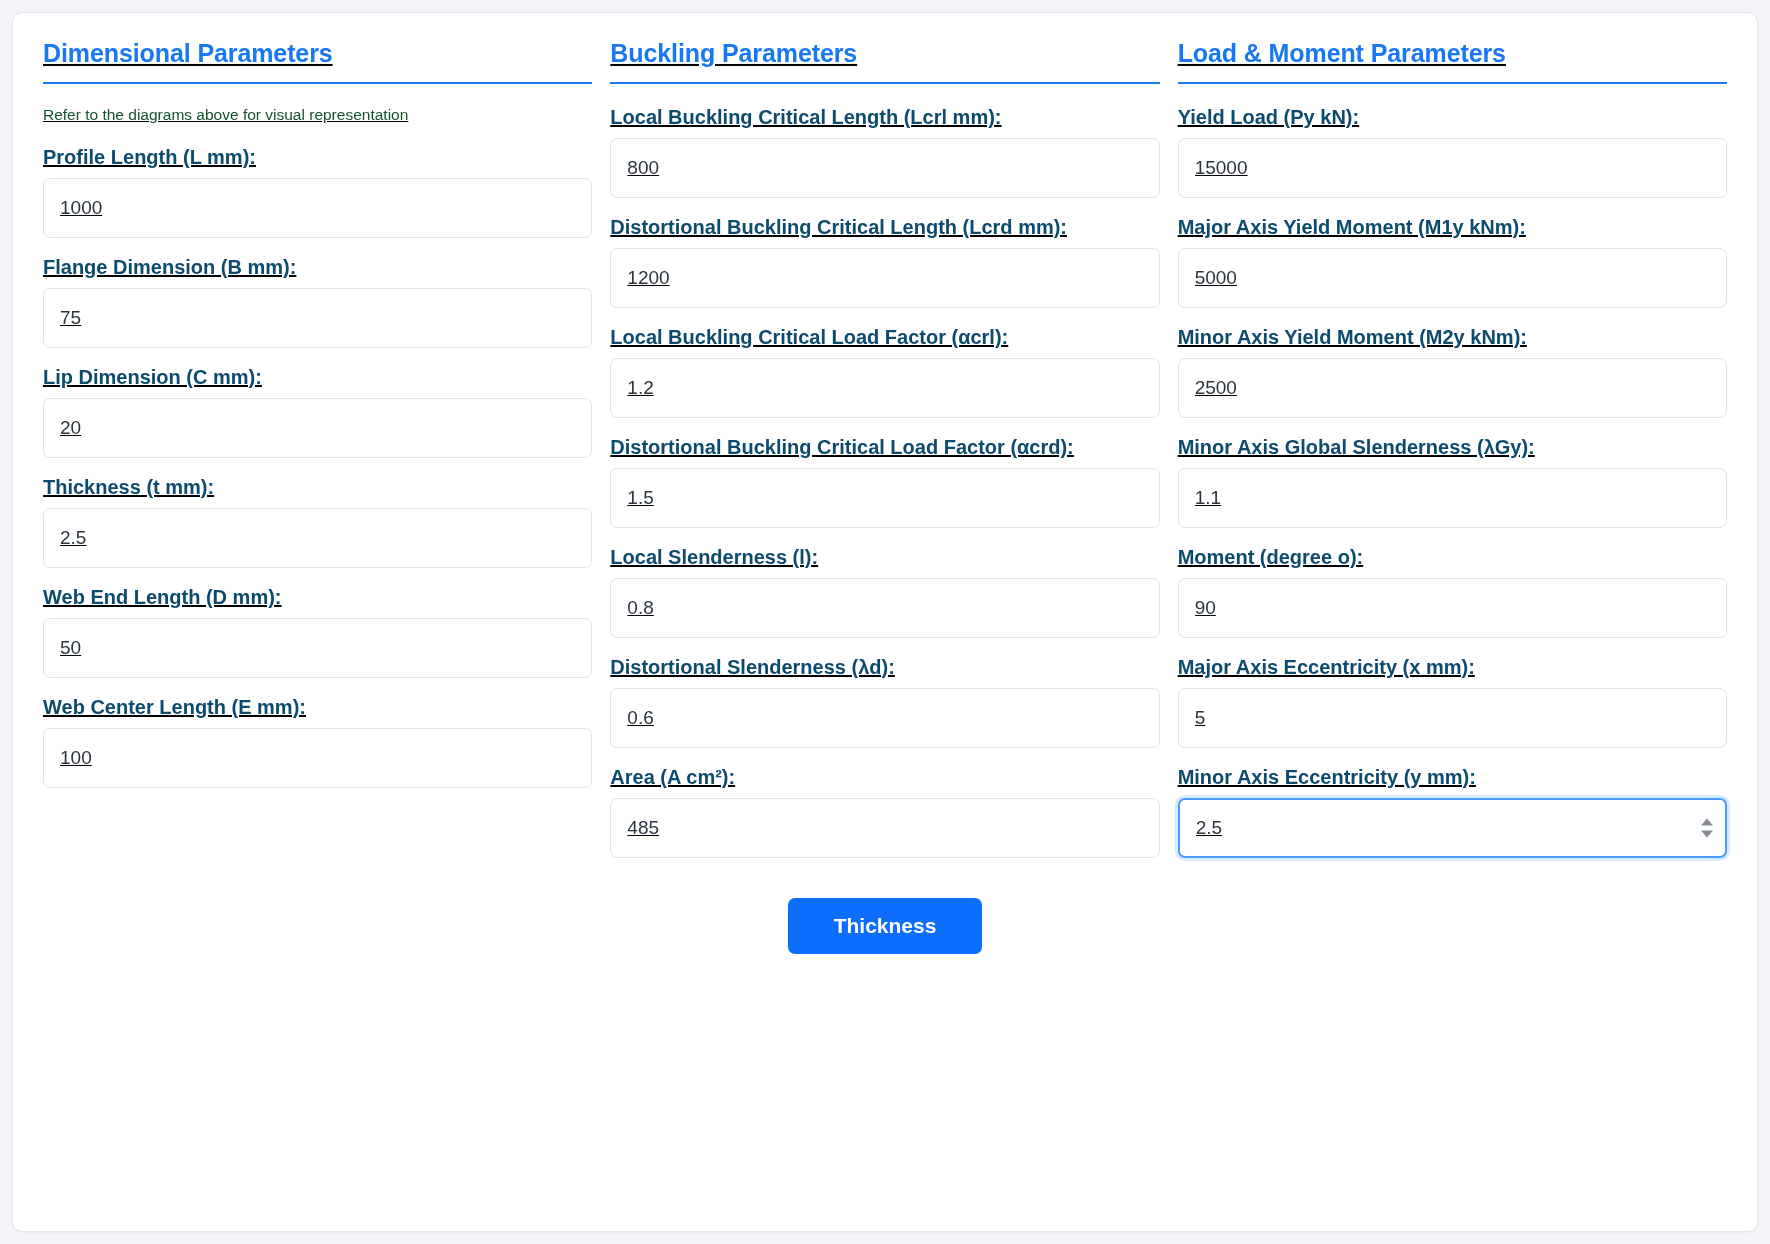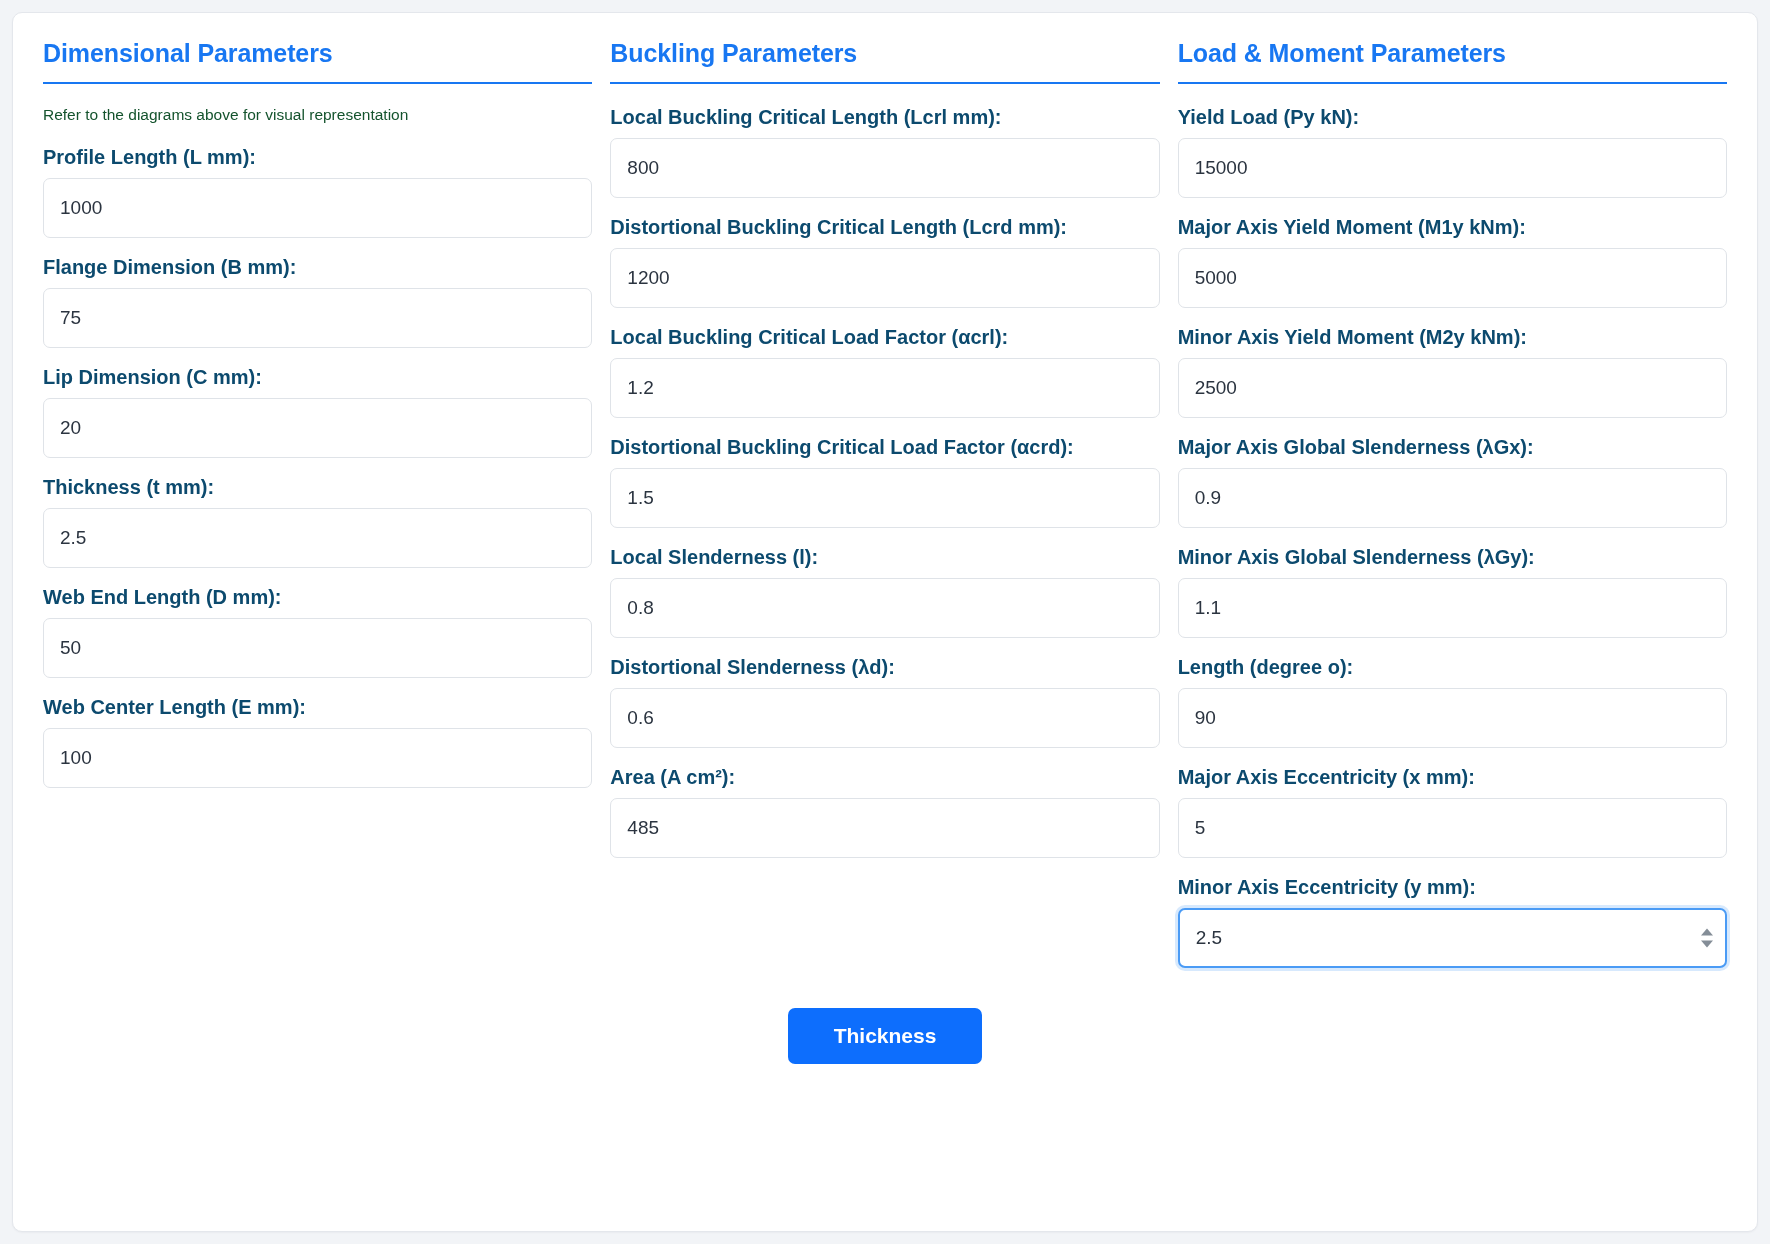--- a/index.html
+++ b/index.html
@@ -24,20 +24,21 @@
     width: 100%;
     height: 100%;
     padding: 22px 30px 26px 30px;
     box-shadow: 0 1px 2px rgba(16,24,40,0.04);
     position: relative;
   }
   .columns {
     display: flex;
     gap: 18px;
     align-items: flex-start;
+    text-decoration: underline;
   }
   .col {
     flex: 1 1 0;
     min-width: 0;
   }
   .col-title {
     font-size: 25px;
     font-weight: bold;
     color: #1877f2;
     padding: 4px 0 14px 0;
@@ -191,29 +192,25 @@
         </div>
         <div class="field">
           <label>Major Axis Yield Moment (M1y kNm):</label>
           <input type="text" value="5000" style="">
         </div>
         <div class="field">
           <label>Minor Axis Yield Moment (M2y kNm):</label>
           <input type="text" value="2500" style="">
         </div>
         <div class="field">
-          <label>Major Axis Global Slenderness (λGx):</label>
-          <input type="text" value="0.9" style="">
-        </div>
-        <div class="field">
           <label>Minor Axis Global Slenderness (λGy):</label>
           <input type="text" value="1.1" style="">
         </div>
         <div class="field">
-          <label>Length (degree o):</label>
+          <label>Moment (degree o):</label>
           <input type="text" value="90" style="">
         </div>
         <div class="field">
           <label>Major Axis Eccentricity (x mm):</label>
           <input type="text" value="5" style="">
         </div>
         <div class="field focused">
           <label>Minor Axis Eccentricity (y mm):</label>
           <div class="spinner-wrap">
             <input type="text" value="2.5" style="">

